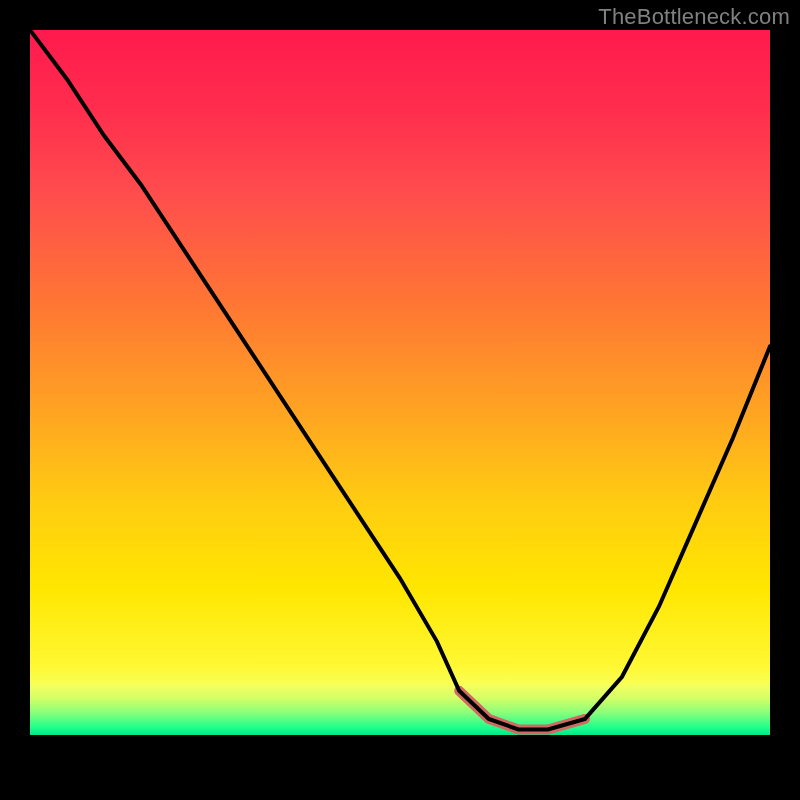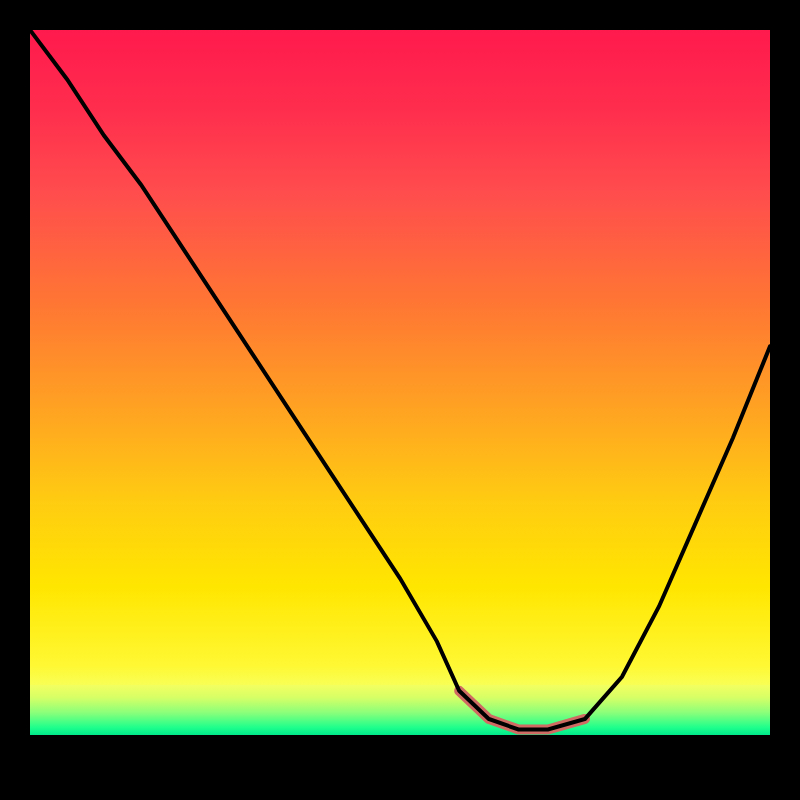--- a/index.html
+++ b/index.html
@@ -90,20 +90,21 @@
     stroke: #cf6b63;
     stroke-width: 10;
     stroke-linecap: round;
   }
 </style>
 </head>
 <body>
 
 <div class="frame">
 
+  <div class="attribution">TheBottleneck.com</div>
 
   <div class="plot-area">
     <div class="gradient-main"></div>
     <div class="gradient-lowband"></div>
     <div class="gradient-bottomblack"></div>
 
     <svg class="curve" viewBox="0 0 740 740">
 
       <path class="accent" d="M429.2 660.8 L458.8 688.9 L488.4 699.5 L518.0 699.5 L555.0 688.9"></path>
       <path class="main" d="M0.0 0.0 L37.0 49.2 L74.0 105.5 L111.0 154.7 L148.0 210.9 L185.0 267.1 L222.0 323.4 L259.0 379.6 L296.0 435.9 L333.0 492.1 L370.0 548.3 L407.0 611.6 L429.2 660.8 L458.8 688.9 L488.4 699.5 L518.0 699.5 L555.0 688.9 L592.0 646.8 L629.0 576.5 L666.0 492.1 L703.0 407.7 L740.0 316.3"></path>

